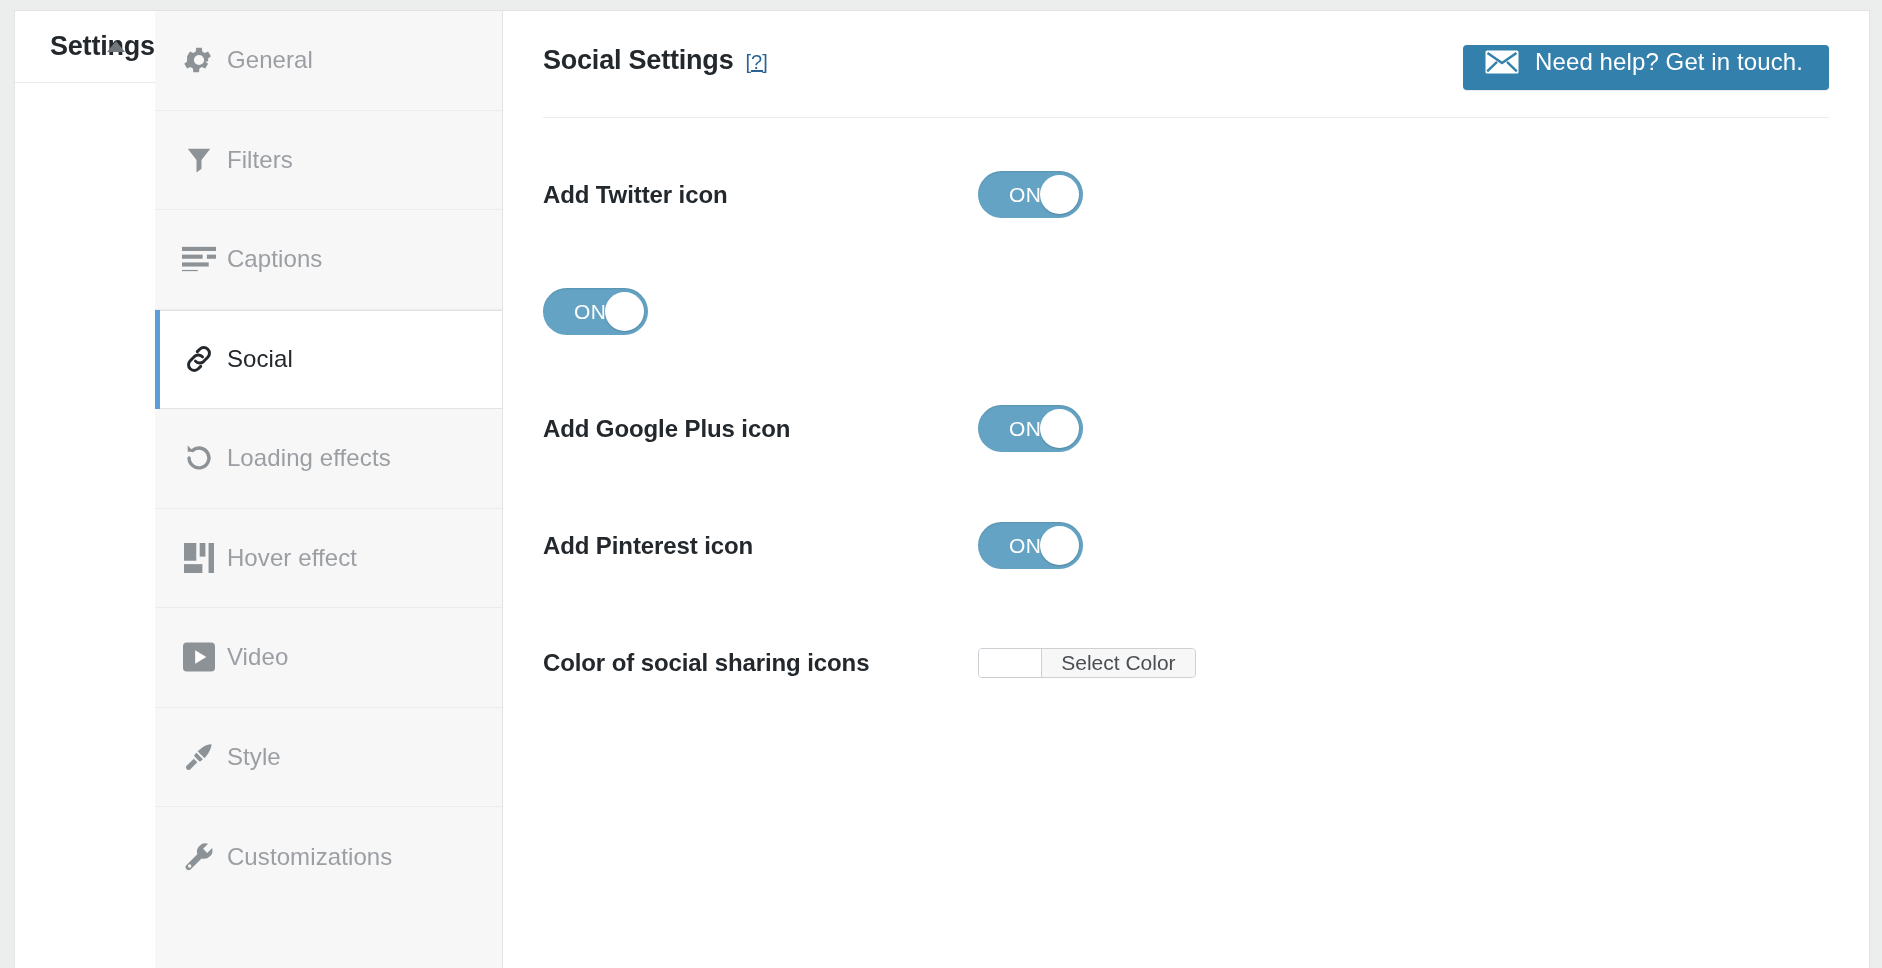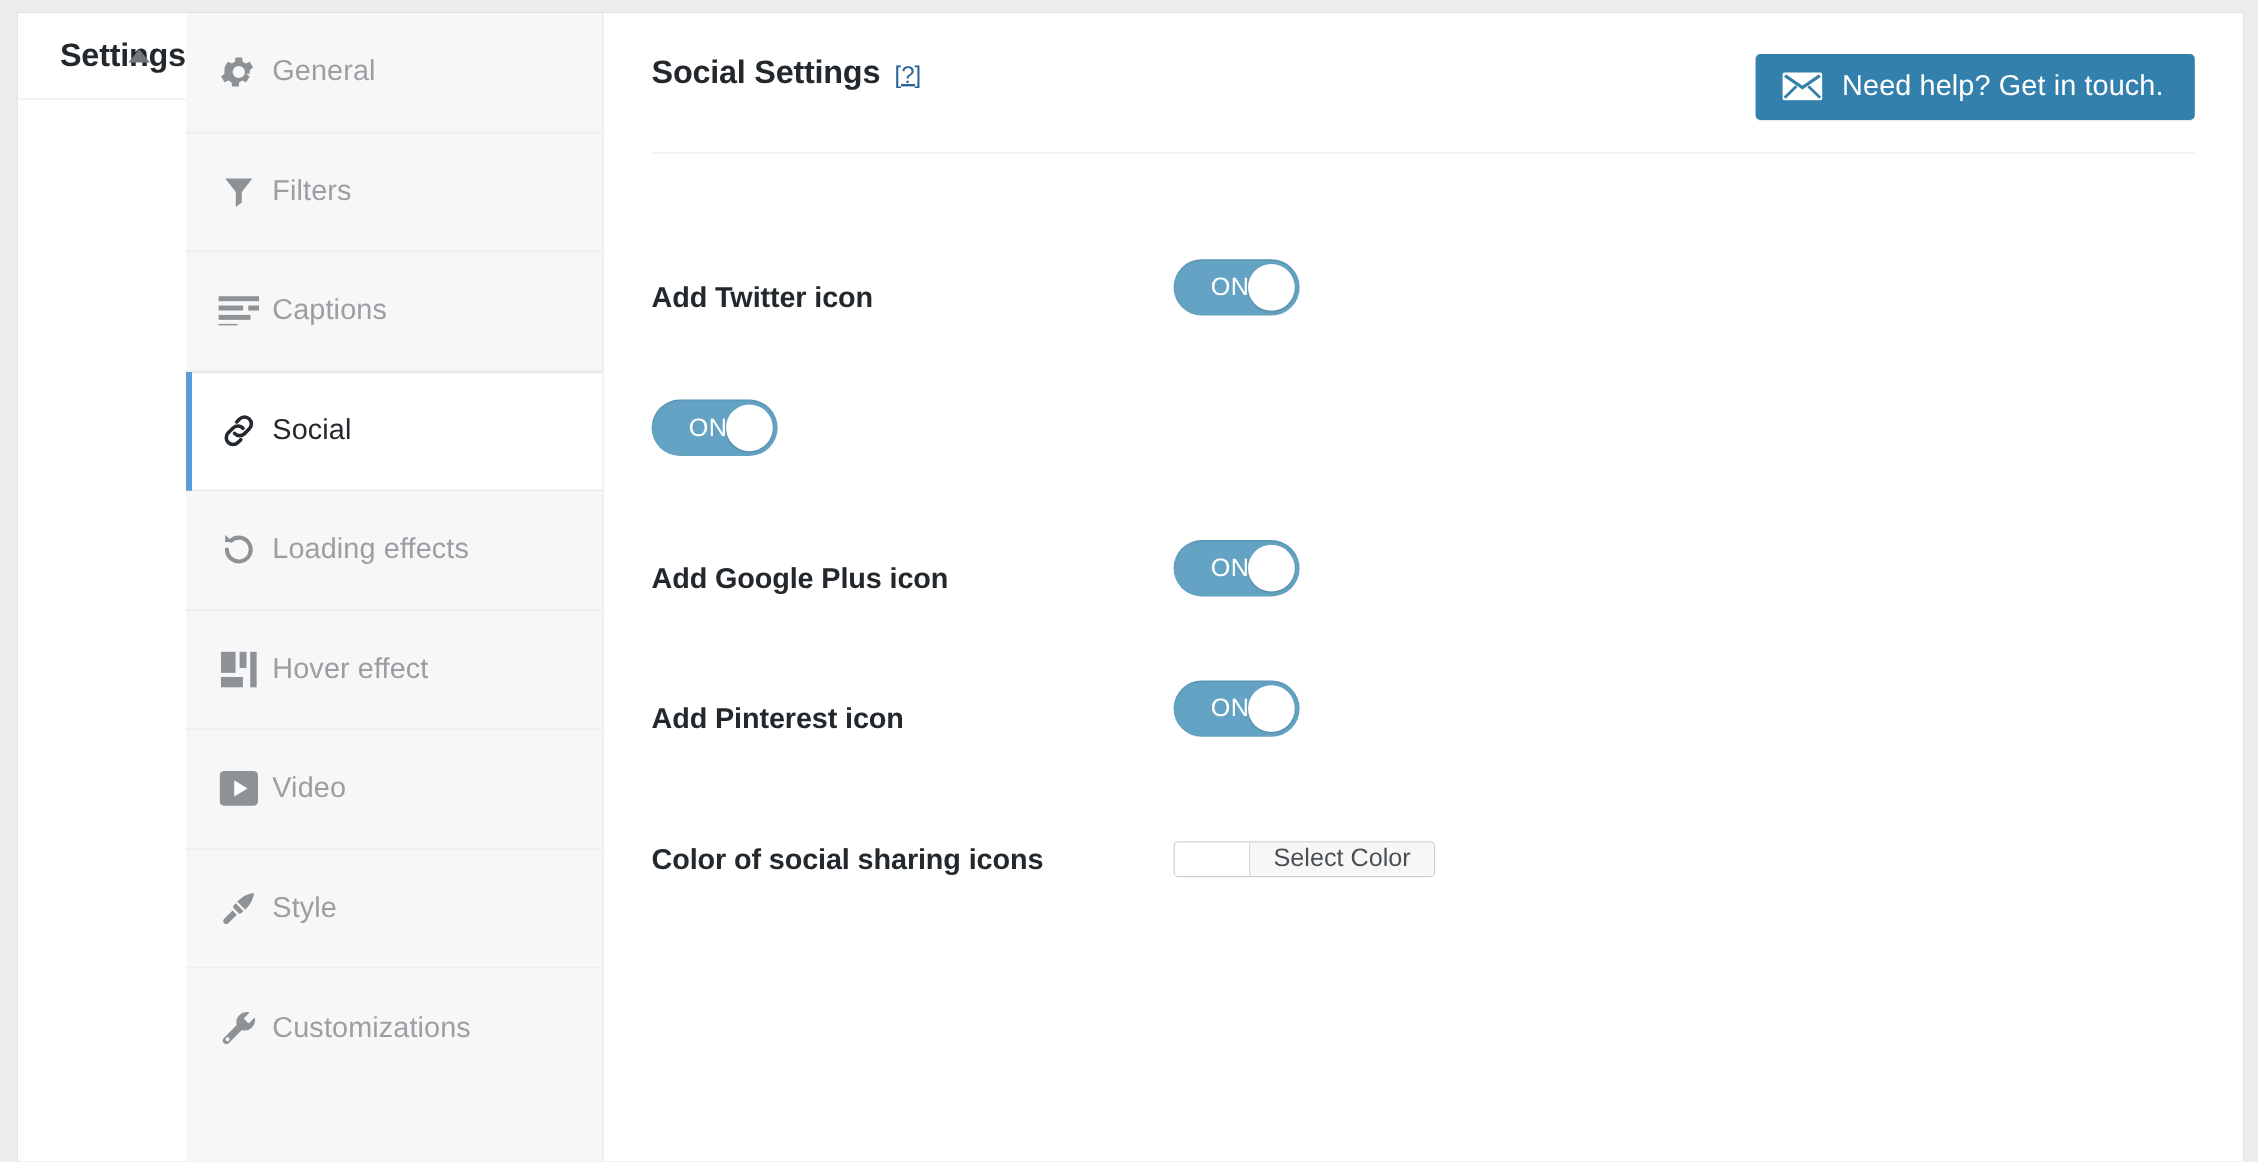--- a/index.html
+++ b/index.html
@@ -163,21 +163,21 @@
     text-decoration: underline;
     cursor: pointer;
   }
   .help-btn {
     display: inline-flex;
     align-items: center;
     gap: 16px;
     background: #3380ad;
     border: none;
     border-radius: 4px;
-    padding: 13px 26px 14px 22px;
+    padding: 3px 26px 14px 22px;
     cursor: pointer;
     box-shadow: 0 1px 0 rgba(0,0,0,0.08);
   }
   .help-btn-label {
     color: #ffffff;
     font-size: 24px;
     letter-spacing: 0.1px;
   }
   .env-icon {
     width: 34px;
@@ -188,21 +188,21 @@
   .divider {
     margin: 27px 0 0 40px;
     height: 1px;
     background: #eaebec;
   }
 
   
   .rows { padding-left: 40px; padding-top: 18px; }
   .row {
     display: flex;
-    align-items: flex-end;
+    align-items: center;
     height: 117px;
   }
   .row-label {
     flex: 0 0 435px;
     width: 435px;
     font-size: 24px;
     font-weight: bold;
     color: #23282d;
     letter-spacing: -0.1px;
   }

